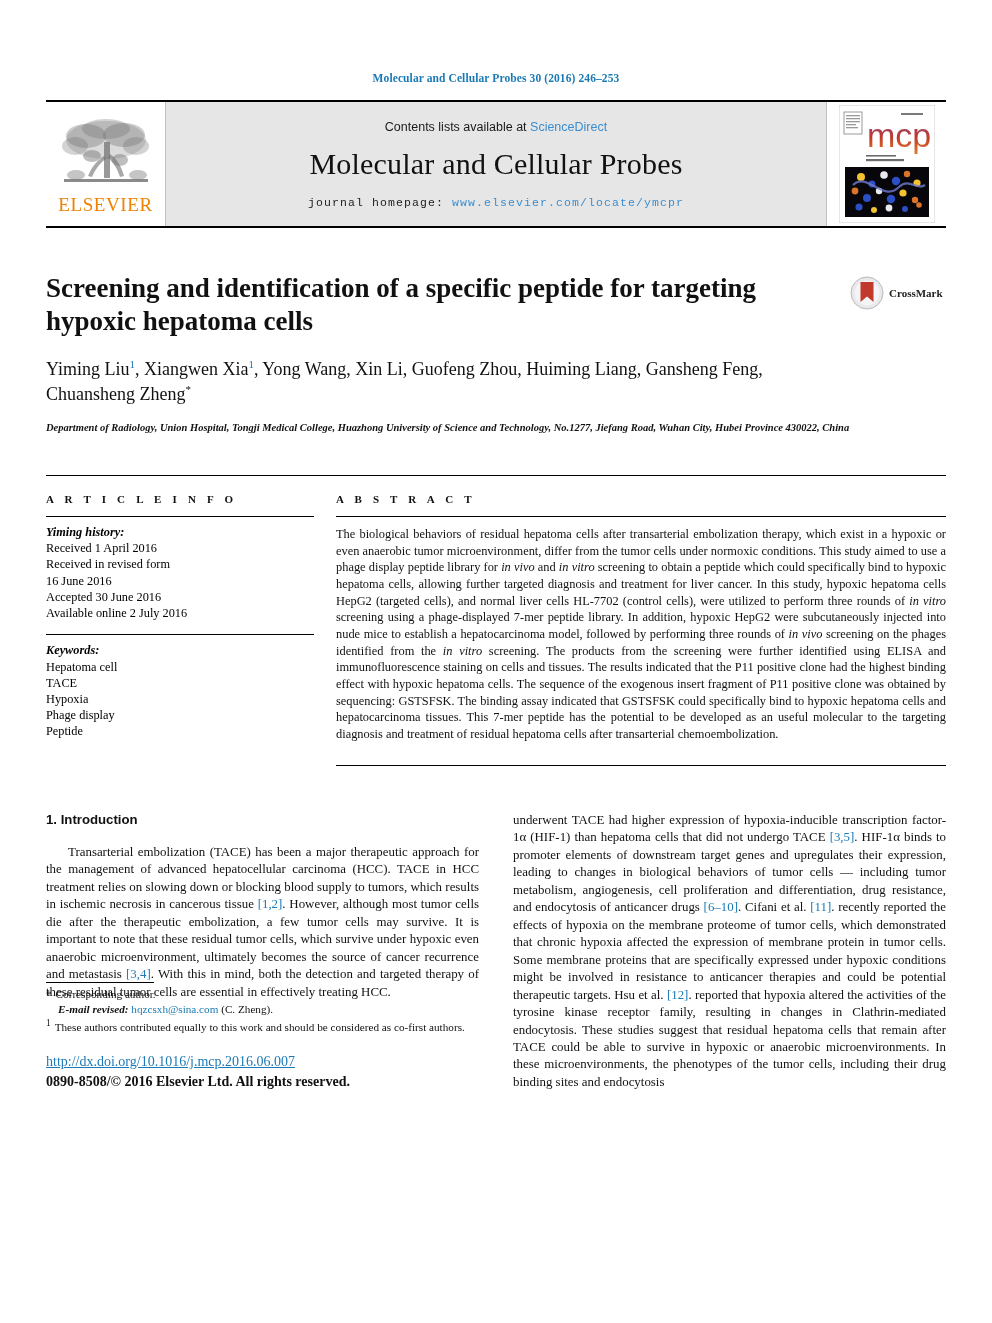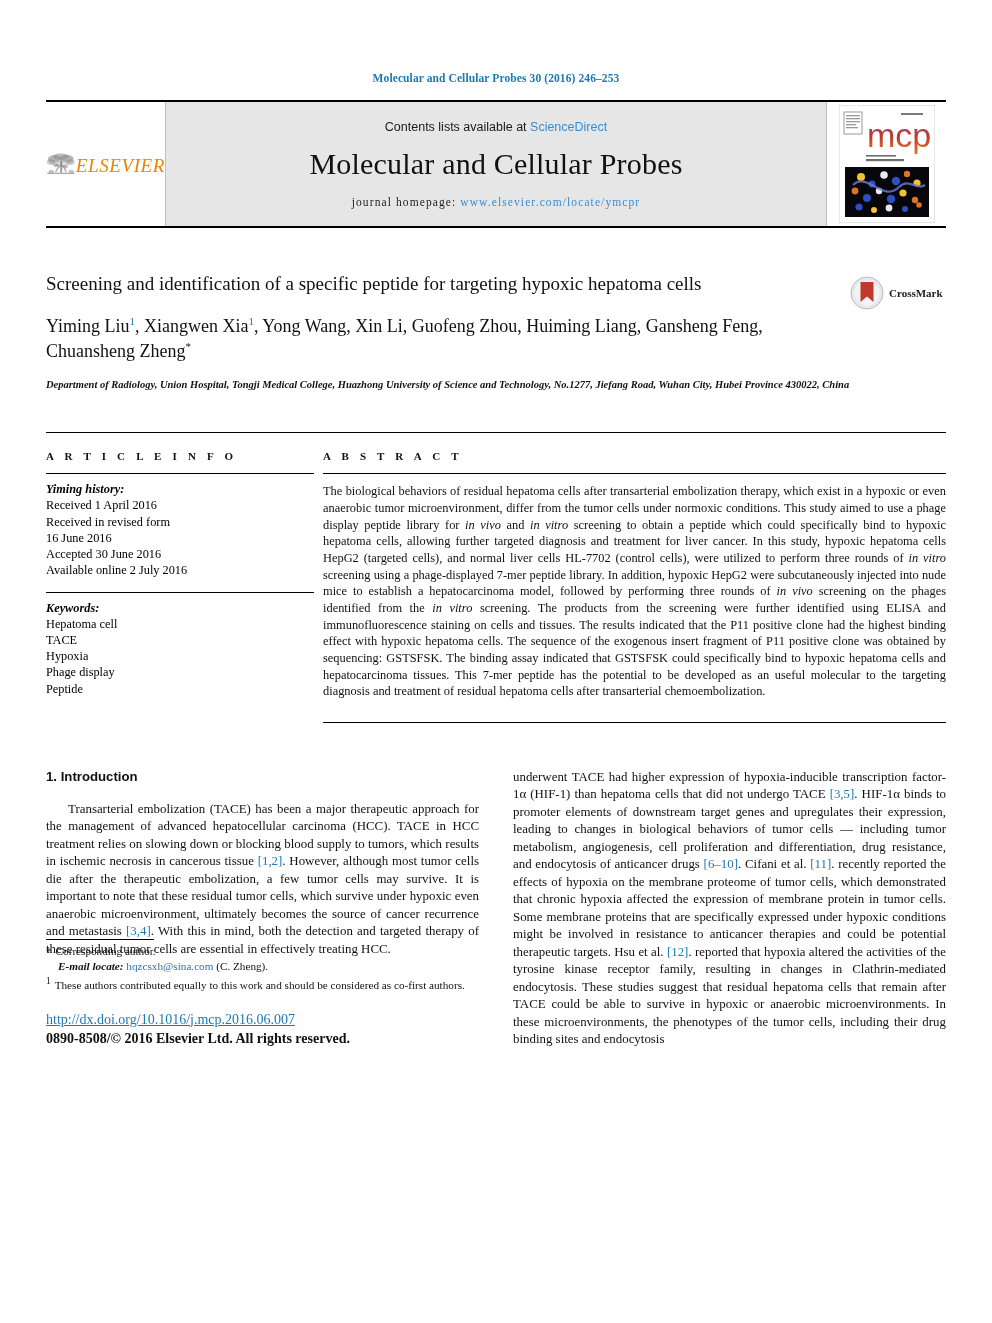--- a/index.html
+++ b/index.html
@@ -34,26 +34,25 @@
     border-bottom: 2.5px solid #000;
     height: 128px;
     display: flex;
     align-items: stretch;
   }
   .mast-left {
     width: 120px;
     flex: 0 0 120px;
     border-right: 1px solid #bfbfbf;
     display: flex;
-    flex-direction: row;
+    flex-direction: column;
     align-items: center;
     justify-content: center;
     background: #fff;
     padding: 4px 0 2px;
-    font-style: italic;
   }
   .elsevier-tree { width: 92px; height: 78px; display:block; }
   .elsevier-word {
     font-family: "Liberation Serif", serif;
     color: #ef8200;
     font-size: 19px;
     letter-spacing: 0.6px;
     line-height: 1;
     margin-top: 1px;
   }
@@ -74,42 +73,42 @@
   }
   .contents-line a { color: #3a8dd0; text-decoration: none; }
   .journal-name {
     font-family: "Liberation Serif", serif;
     font-size: 30px;
     color: #111;
     margin: 11px 0 13px;
     letter-spacing: .2px;
   }
   .homepage-line {
-    font-family: Liberation Serif, serif;
+    font-family: Liberation Mono, monospace;
     font-size: 11.5px;
     letter-spacing: 1.1px;
     color: #222;
   }
   .homepage-line .url { color: #3a8dd0; }
   .mast-right {
     width: 120px;
     flex: 0 0 120px;
     border-left: 1px solid #bfbfbf;
     display: flex; align-items: center; justify-content: center;
     background: #fff;
   }
   .cover { width: 96px; height: 118px; display:block; }
 
   
   .title-block { margin-top: 44px; position: relative; }
   .art-title {
     font-family: "Liberation Serif", serif;
-    font-size: 19px;
+    font-size: 27px;
     line-height: 1.22;
-    font-weight: 400;
+    font-weight: 700;
     color: #111;
     max-width: 772px;
     margin: 0;
   }
   .authors {
     font-family: "Liberation Serif", serif;
     font-size: 18px;
     line-height: 1.33;
     margin-top: 19px;
     max-width: 790px;
@@ -137,21 +136,21 @@
     font-family: "Liberation Serif", serif;
     font-size: 11px; font-weight: bold; color: #222;
   }
 
   
   .info-row {
     margin-top: 40px;
     border-top: 1px solid #000;
     padding-top: 0;
     display: flex;
-    gap: 9px;
+    gap: 22px;
   }
   .col-info { width: 268px; flex: 0 0 268px; padding-top: 17px; }
   .col-abs  { flex: 1 1 auto; padding-top: 17px; }
   .sec-head {
     font-family: "Liberation Serif", serif;
     font-size: 11px;
     font-weight: bold;
     letter-spacing: 4.2px;
     color: #111;
     margin-bottom: 11px;
@@ -366,21 +365,21 @@
         <span>Introduction</span>
       </div>
       <p class="para" id="p-left-1">Transarterial embolization (TACE) has been a major therapeutic approach for the management of advanced hepatocellular carcinoma (HCC). TACE in HCC treatment relies on slowing down or blocking blood supply to tumors, which results in ischemic necrosis in cancerous tissue <span class="ref">[1,2]</span>. However, although most tumor cells die after the therapeutic embolization, a few tumor cells may survive. It is important to note that these residual tumor cells, which survive under hypoxic even anaerobic microenvironment, ultimately becomes the source of cancer recurrence and metastasis <span class="ref">[3,4]</span>. With this in mind, both the detection and targeted therapy of these residual tumor cells are essential in effectively treating HCC.</p>
 
       <div class="footnotes">
         <div class="fn-rule"></div>
         <div class="fn">
           <span class="marker">*</span><span>Corresponding author.</span>
         </div>
         <div class="fn" style="padding-left:12px">
-          <i>E-mail locate:</i>
+          <i>E-mail revised:</i>
           <a class="link" href="#">hqzcsxh@sina.com</a>
           <span>(C. Zheng).</span>
         </div>
         <div class="fn">
           <sup class="marker">1</sup><span>These authors contributed equally to this work and should be considered as co-first authors.</span>
         </div>
         <div class="doi-block">
           <div><a class="doi" href="#">http://dx.doi.org/10.1016/j.mcp.2016.06.007</a></div>
           <div class="issn">0890-8508/© 2016 Elsevier Ltd. All rights reserved.</div>
         </div>

